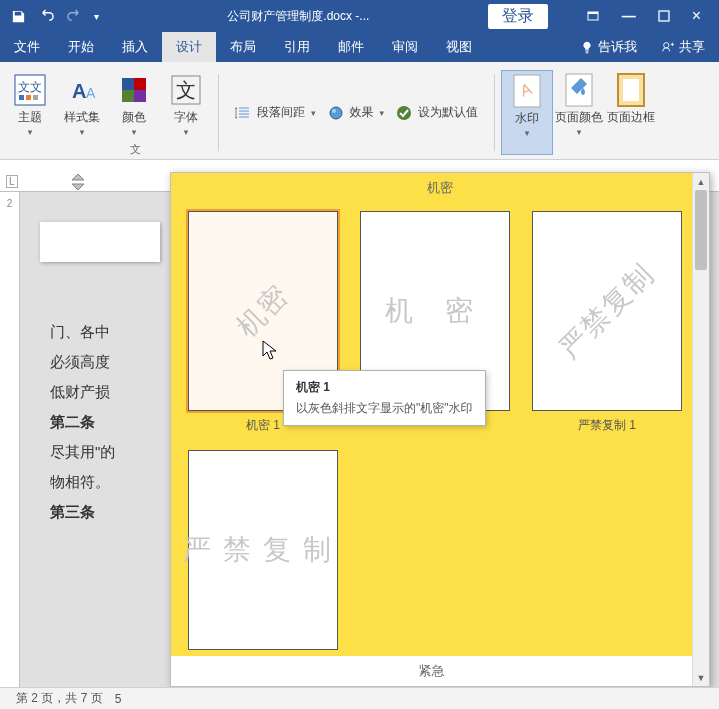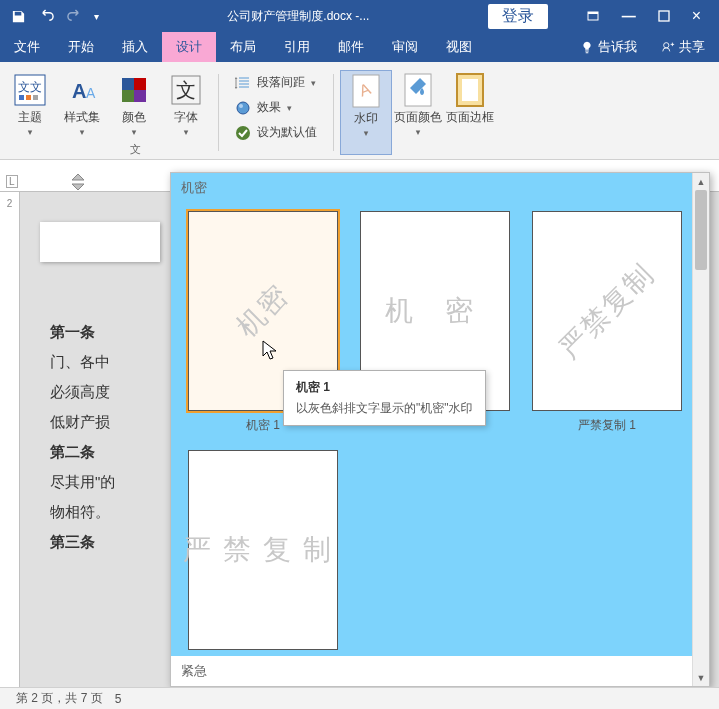--- a/index.html
+++ b/index.html
@@ -10,45 +10,45 @@
     .qat { display: flex; align-items: center; gap: 12px; padding: 0 10px; }
     .qat-icon { width: 16px; height: 16px; display: flex; align-items: center; justify-content: center; }
     .title-text { flex: 1; text-align: center; white-space: nowrap; overflow: hidden; }
     .login-btn { background: #fff; color: #2b579a; padding: 2px 14px; border-radius: 2px; font-size: 16px; margin-right: 20px; }
     .window-controls { display: flex; align-items: center; gap: 22px; padding: 0 18px; }
     .window-controls span { font-size: 14px; }
 
     
     .ribbon-tabs { height: 30px; background: #2b579a; color: #fff; display: flex; align-items: center; font-size: 13px; }
     .tab { padding: 6px 14px; cursor: pointer; }
-    .tab.active { background: #f9a8d4; color: #2b579a; font-family: Liberation Serif, serif; }
+    .tab.active { background: #e5e5e5; color: #2b579a; font-family: Liberation Serif, serif; }
     .tell-me { margin-left: auto; display: flex; align-items: center; gap: 4px; padding: 0 10px; }
     .share { display: flex; align-items: center; gap: 4px; padding: 0 14px; }
 
     
     .ribbon { height: 98px; background: #f3f3f3; border-bottom: 1px solid #d0d0d0; display: flex; padding: 8px 4px 4px 4px; position: relative; }
     .ribbon-big { display: flex; flex-direction: column; align-items: center; gap: 2px; width: 52px; padding-top: 2px; cursor: pointer; }
     .ribbon-big .icon-box { width: 36px; height: 36px; display: flex; align-items: center; justify-content: center; }
     .ribbon-big .label { font-size: 12px; color: #444; line-height: 14px; text-align: center; }
     .ribbon-big.selected { background: #c8d8ee; border: 1px solid #88a8d8; }
     .drop-arrow { font-size: 9px; color: #666; }
     .sep { width: 1px; background: #d0d0d0; margin: 4px 6px; align-self: stretch; }
-    .ribbon-col { display: flex; flex-direction: column; gap: 4px; padding: 2px 6px; justify-content: flex-start; }
+    .ribbon-col { display: flex; flex-direction: row; gap: 4px; padding: 2px 6px; justify-content: flex-start; }
     .ribbon-small { display: flex; align-items: center; gap: 6px; font-size: 12px; color: #444; cursor: pointer; padding: 2px 4px; }
 
     
     .doc-area { position: absolute; top: 172px; left: 0; right: 0; bottom: 22px; background: #e0e0e0; }
     .ruler-top { position: absolute; top: 0; left: 0; right: 0; height: 20px; background: #fff; border-bottom: 1px solid #c0c0c0; }
     .ruler-left { position: absolute; top: 20px; left: 0; width: 20px; bottom: 0; background: #fff; border-right: 1px solid #c0c0c0; display:flex; align-items:flex-start; justify-content:center; font-size:10px; color:#888; padding-top:6px;}
     .doc-page { position: absolute; top: 50px; left: 40px; width: 120px; height: 40px; background: #fff; box-shadow: 1px 1px 4px rgba(0,0,0,0.3); }
     .doc-text { position: absolute; top: 145px; left: 50px; width: 110px; font-size: 15px; color: #333; line-height: 30px; }
     .doc-text .bold { font-weight: bold; }
 
     
-    .gallery { position: absolute; top: 172px; left: 170px; width: 540px; height: 515px; background: #7dd3fc; border: 1px solid #c0c0c0; box-shadow: 2px 2px 8px rgba(0,0,0,0.3); display: flex; flex-direction: column; }
+    .gallery { position: absolute; top: 172px; left: 170px; width: 540px; height: 515px; background: #fde047; border: 1px solid #c0c0c0; box-shadow: 2px 2px 8px rgba(0,0,0,0.3); display: flex; flex-direction: column; text-align: center; }
     .gallery-header { font-size: 13px; color: #666; padding: 6px 10px; }
     .gallery-items { display: flex; flex-wrap: wrap; gap: 16px; padding: 8px 14px; align-content: flex-start; }
     .wm-item { width: 156px; display: flex; flex-direction: column; align-items: center; gap: 6px; cursor: pointer; }
     .wm-thumb { width: 150px; height: 200px; border: 1px solid #555; background: #fff; display: flex; align-items: center; justify-content: center; position: relative; }
     .wm-item.selected .wm-thumb { outline: 2px solid #f0a030; background: #fff8ee; }
     .wm-text { font-size: 28px; color: #c8c8c8; transform: rotate(-45deg); white-space: nowrap; letter-spacing: 2px; font-weight: 300; }
     .wm-text.horiz { transform: none; letter-spacing: 12px; }
     .wm-label { font-size: 12px; color: #555; }
     .gallery-scroll { position: absolute; top: 0; right: 0; width: 17px; bottom: 0; background: #f0f0f0; border-left: 1px solid #ddd; }
     .scroll-btn { height: 17px; display:flex; align-items:center; justify-content:center; font-size:9px; color:#666; cursor:pointer;}
@@ -262,21 +262,20 @@
     <svg style="position:absolute;left:70px;top:2px" width="16" height="16">
         <path d="M8 0l6 6H2z" fill="#c0c0c0" stroke="#888"></path>
         <path d="M8 16l6-6H2z" fill="#c0c0c0" stroke="#888"></path>
       </svg>
   </div>
   <div class="ruler-left">
       <span>2</span>
     </div>
   <div class="doc-page"></div>
   <div class="doc-text" id="doc-lines">
-      <div class="bold">第一条</div>
       <div>门、各中</div>
       <div>必须高度</div>
       <div>低财产损</div>
       <div class="bold">第二条</div>
       <div>尽其用"的</div>
       <div>物相符。</div>
       <div class="bold">第三条</div>
     </div>
 </div>
 

